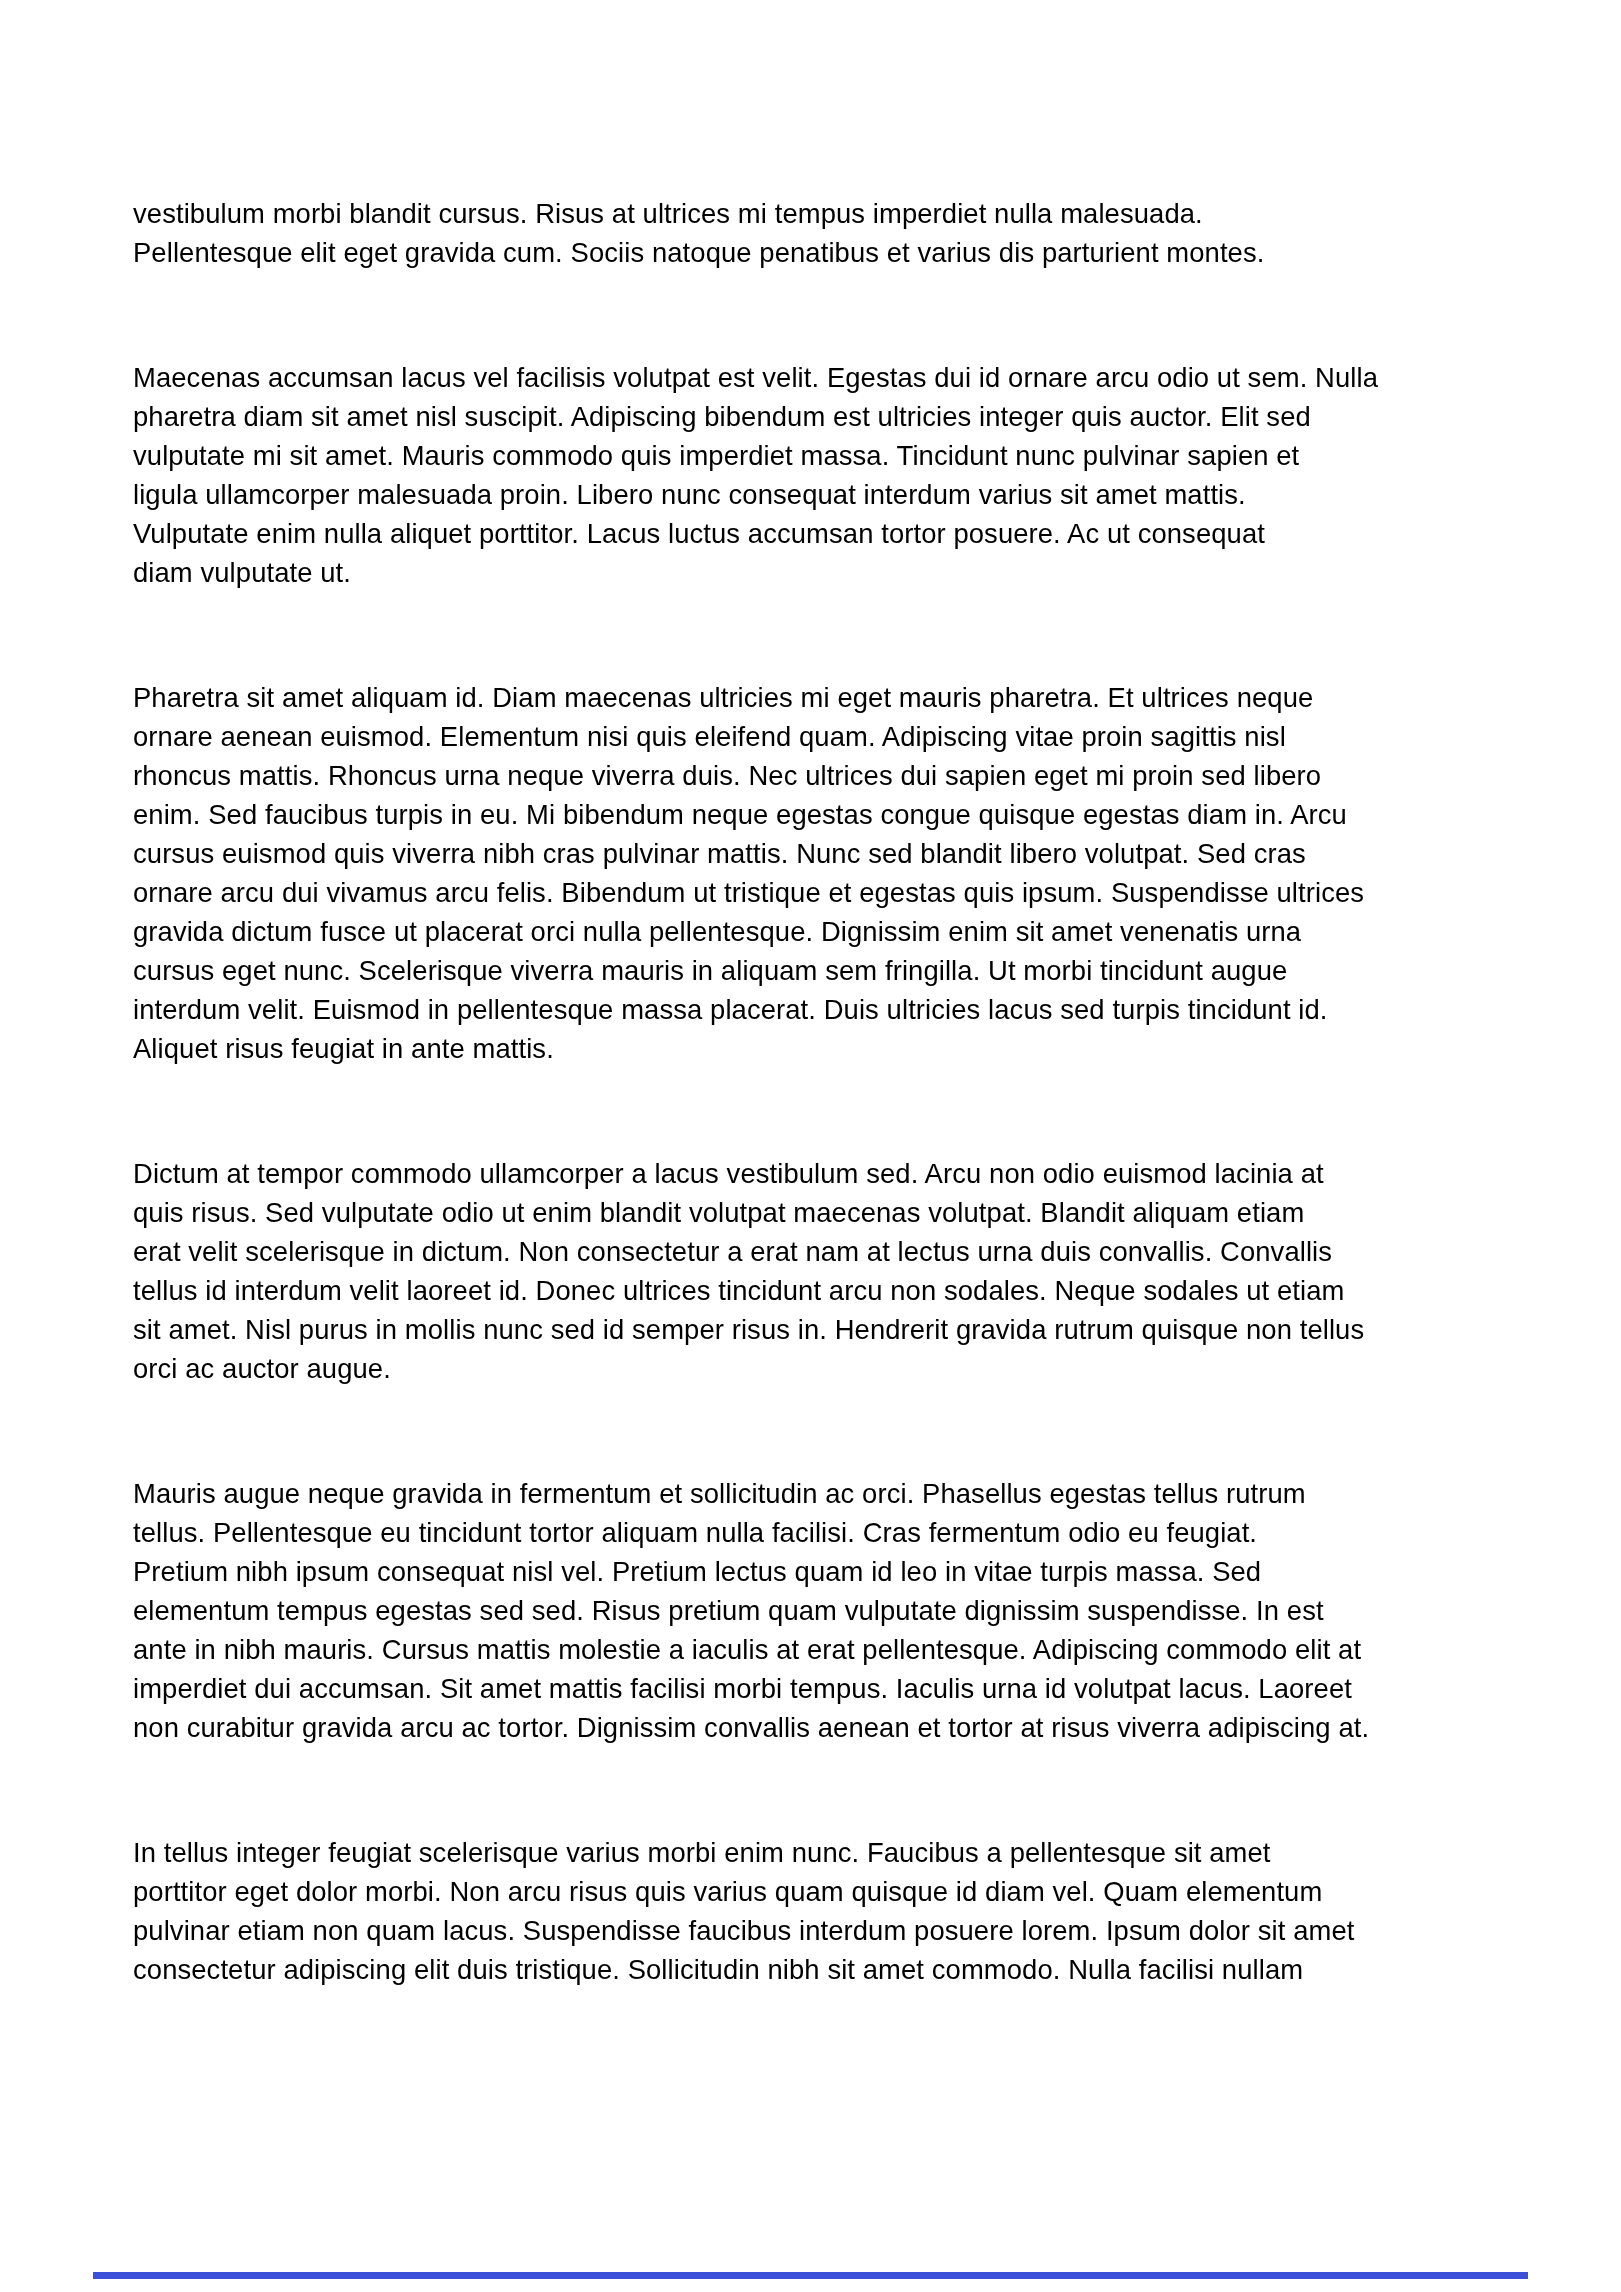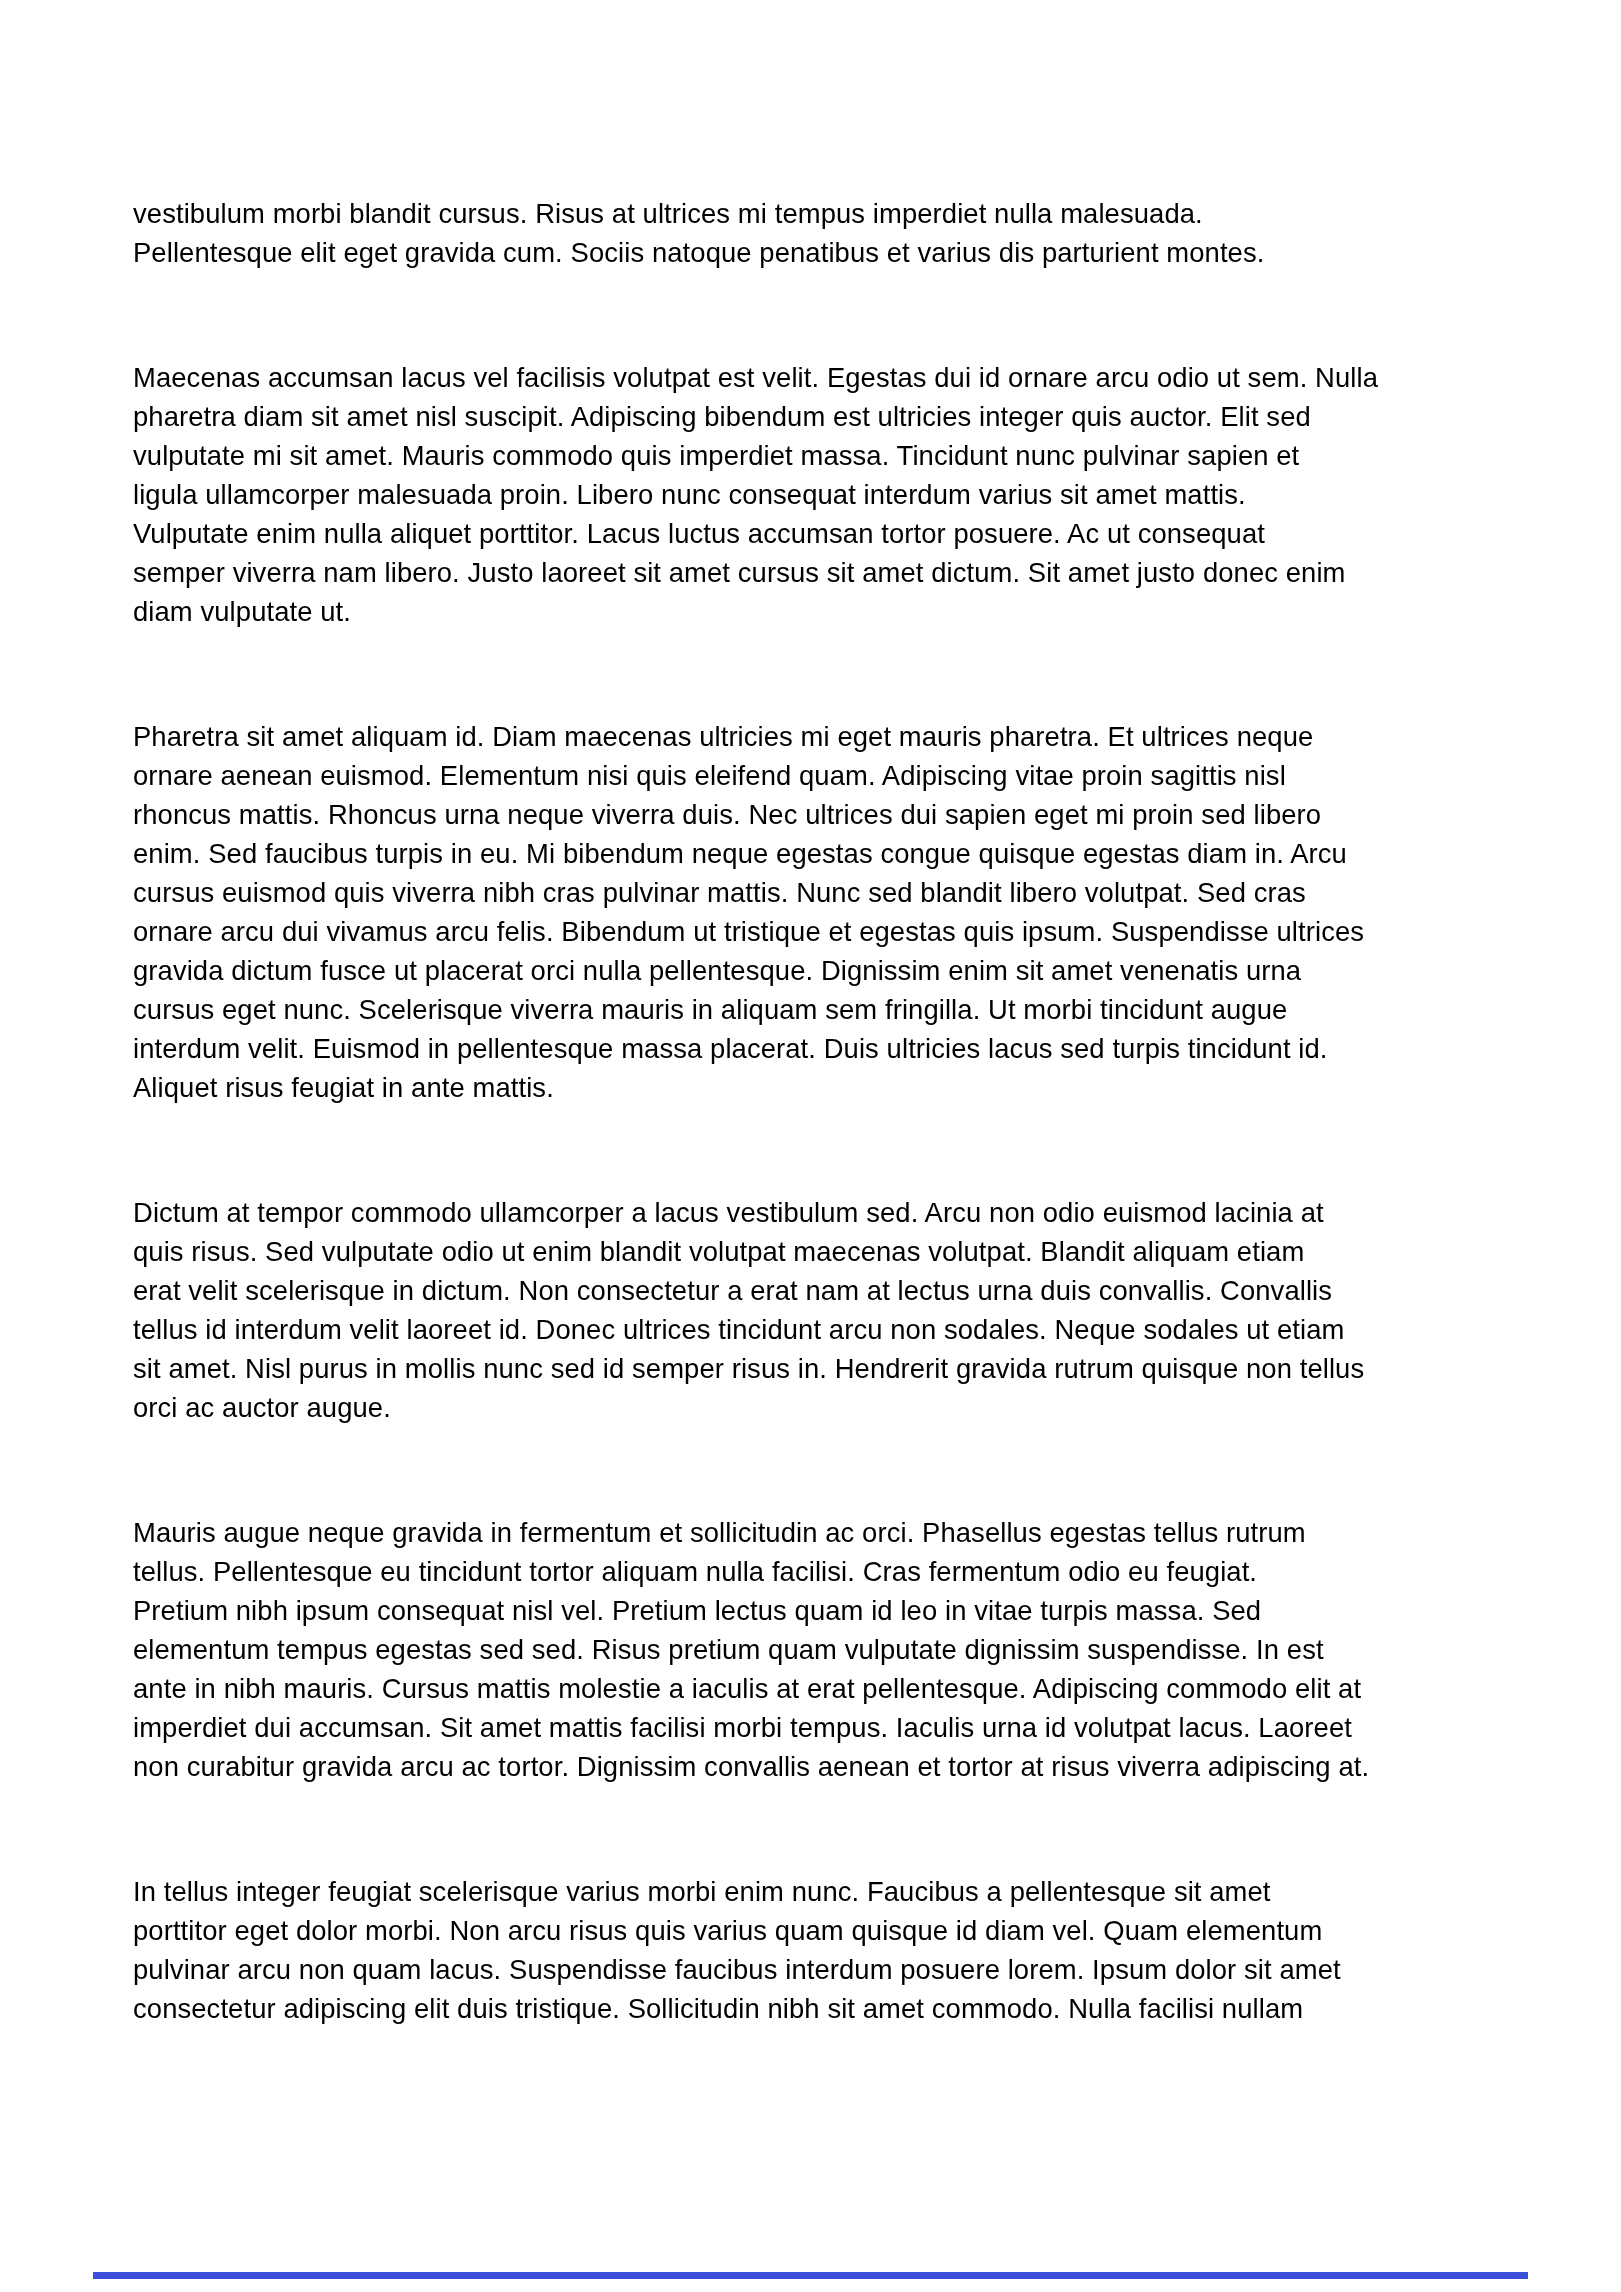--- a/index.html
+++ b/index.html
@@ -47,21 +47,20 @@
       <div class="paragraph">
         <div class="text-line">vestibulum morbi blandit cursus. Risus at ultrices mi tempus imperdiet nulla malesuada.</div>
         <div class="text-line">Pellentesque elit eget gravida cum. Sociis natoque penatibus et varius dis parturient montes.</div>
       </div>
       <div class="paragraph">
         <div class="text-line">Maecenas accumsan lacus vel facilisis volutpat est velit. Egestas dui id ornare arcu odio ut sem. Nulla</div>
         <div class="text-line">pharetra diam sit amet nisl suscipit. Adipiscing bibendum est ultricies integer quis auctor. Elit sed</div>
         <div class="text-line">vulputate mi sit amet. Mauris commodo quis imperdiet massa. Tincidunt nunc pulvinar sapien et</div>
         <div class="text-line">ligula ullamcorper malesuada proin. Libero nunc consequat interdum varius sit amet mattis.</div>
         <div class="text-line">Vulputate enim nulla aliquet porttitor. Lacus luctus accumsan tortor posuere. Ac ut consequat</div>
-        <div class="text-line">semper viverra nam libero. Justo laoreet sit amet cursus sit amet dictum. Sit amet justo donec enim</div>
         <div class="text-line">diam vulputate ut.</div>
       </div>
       <div class="paragraph">
         <div class="text-line">Pharetra sit amet aliquam id. Diam maecenas ultricies mi eget mauris pharetra. Et ultrices neque</div>
         <div class="text-line">ornare aenean euismod. Elementum nisi quis eleifend quam. Adipiscing vitae proin sagittis nisl</div>
         <div class="text-line">rhoncus mattis. Rhoncus urna neque viverra duis. Nec ultrices dui sapien eget mi proin sed libero</div>
         <div class="text-line">enim. Sed faucibus turpis in eu. Mi bibendum neque egestas congue quisque egestas diam in. Arcu</div>
         <div class="text-line">cursus euismod quis viverra nibh cras pulvinar mattis. Nunc sed blandit libero volutpat. Sed cras</div>
         <div class="text-line">ornare arcu dui vivamus arcu felis. Bibendum ut tristique et egestas quis ipsum. Suspendisse ultrices</div>
         <div class="text-line">gravida dictum fusce ut placerat orci nulla pellentesque. Dignissim enim sit amet venenatis urna</div>
@@ -82,19 +81,19 @@
         <div class="text-line">tellus. Pellentesque eu tincidunt tortor aliquam nulla facilisi. Cras fermentum odio eu feugiat.</div>
         <div class="text-line">Pretium nibh ipsum consequat nisl vel. Pretium lectus quam id leo in vitae turpis massa. Sed</div>
         <div class="text-line">elementum tempus egestas sed sed. Risus pretium quam vulputate dignissim suspendisse. In est</div>
         <div class="text-line">ante in nibh mauris. Cursus mattis molestie a iaculis at erat pellentesque. Adipiscing commodo elit at</div>
         <div class="text-line">imperdiet dui accumsan. Sit amet mattis facilisi morbi tempus. Iaculis urna id volutpat lacus. Laoreet</div>
         <div class="text-line">non curabitur gravida arcu ac tortor. Dignissim convallis aenean et tortor at risus viverra adipiscing at.</div>
       </div>
       <div class="paragraph">
         <div class="text-line">In tellus integer feugiat scelerisque varius morbi enim nunc. Faucibus a pellentesque sit amet</div>
         <div class="text-line">porttitor eget dolor morbi. Non arcu risus quis varius quam quisque id diam vel. Quam elementum</div>
-        <div class="text-line">pulvinar arcu non quam lacus. Suspendisse faucibus interdum posuere lorem. Ipsum dolor sit amet</div>
+        <div class="text-line">pulvinar etiam non quam lacus. Suspendisse faucibus interdum posuere lorem. Ipsum dolor sit amet</div>
         <div class="text-line">consectetur adipiscing elit duis tristique. Sollicitudin nibh sit amet commodo. Nulla facilisi nullam</div>
       </div>
     </div>
   <div class="bottom-bar" style="background: rgb(59, 79, 216);"></div>
 </div>
 
 
 </body></html>

